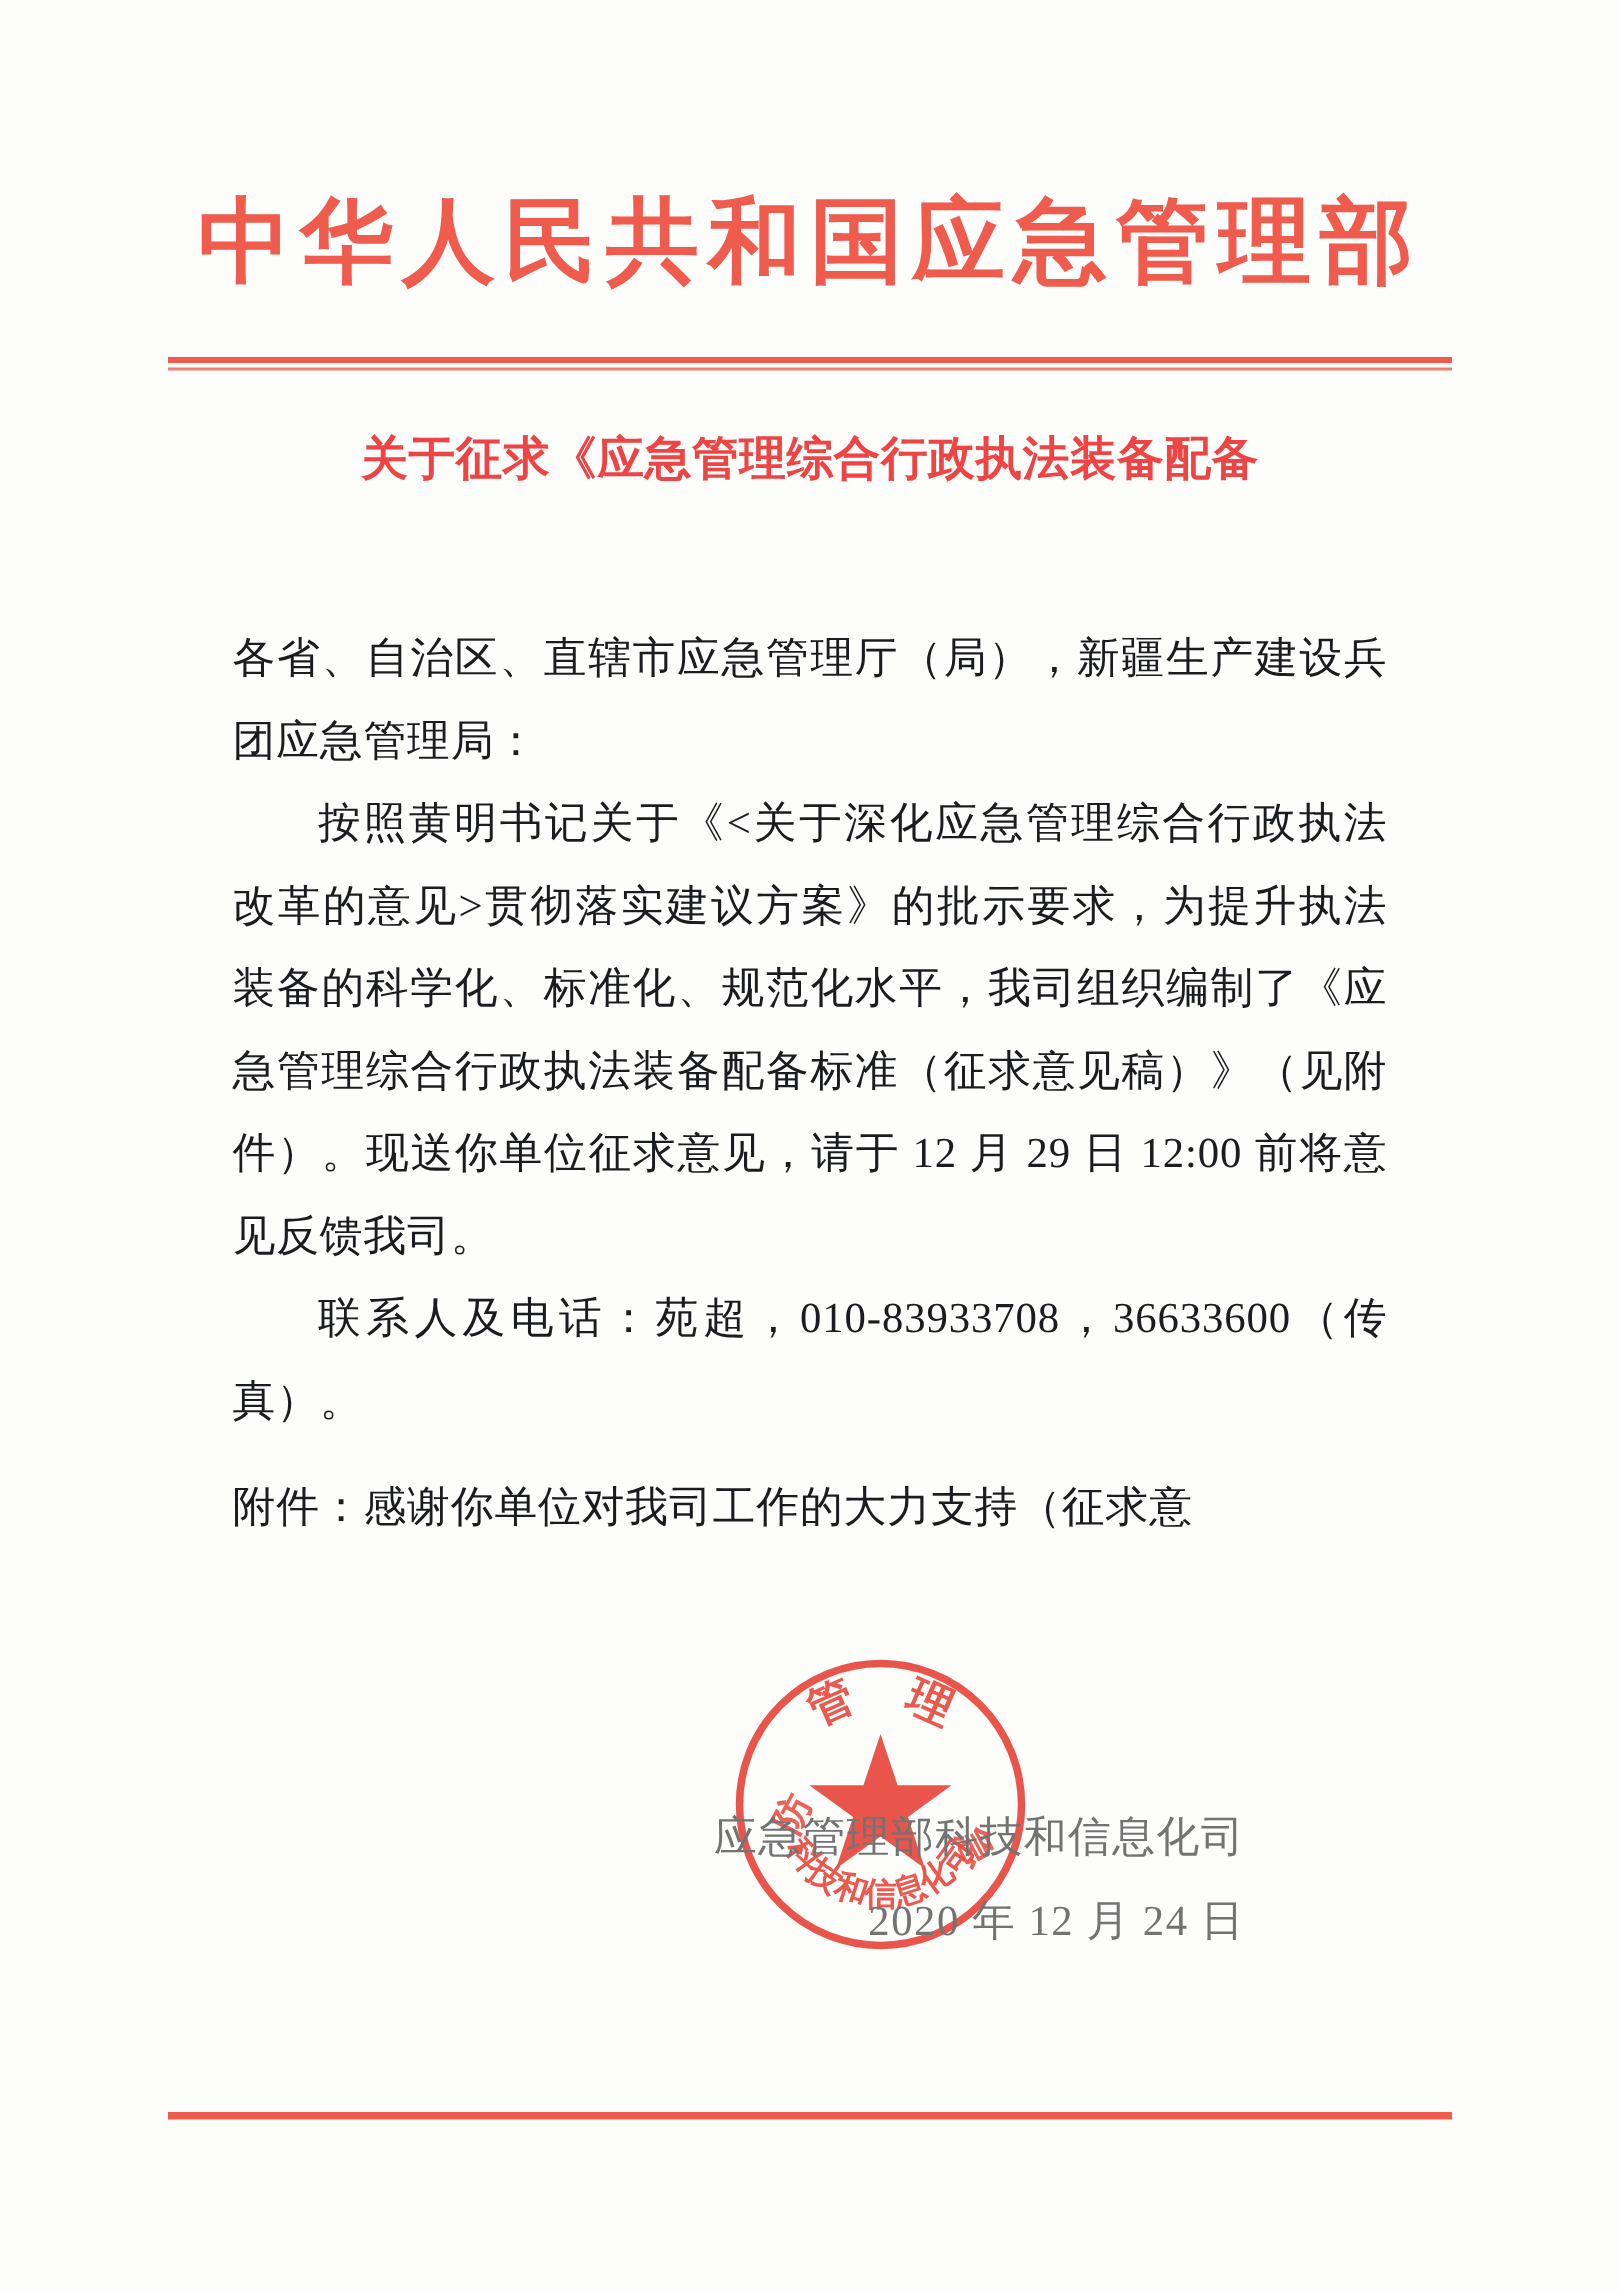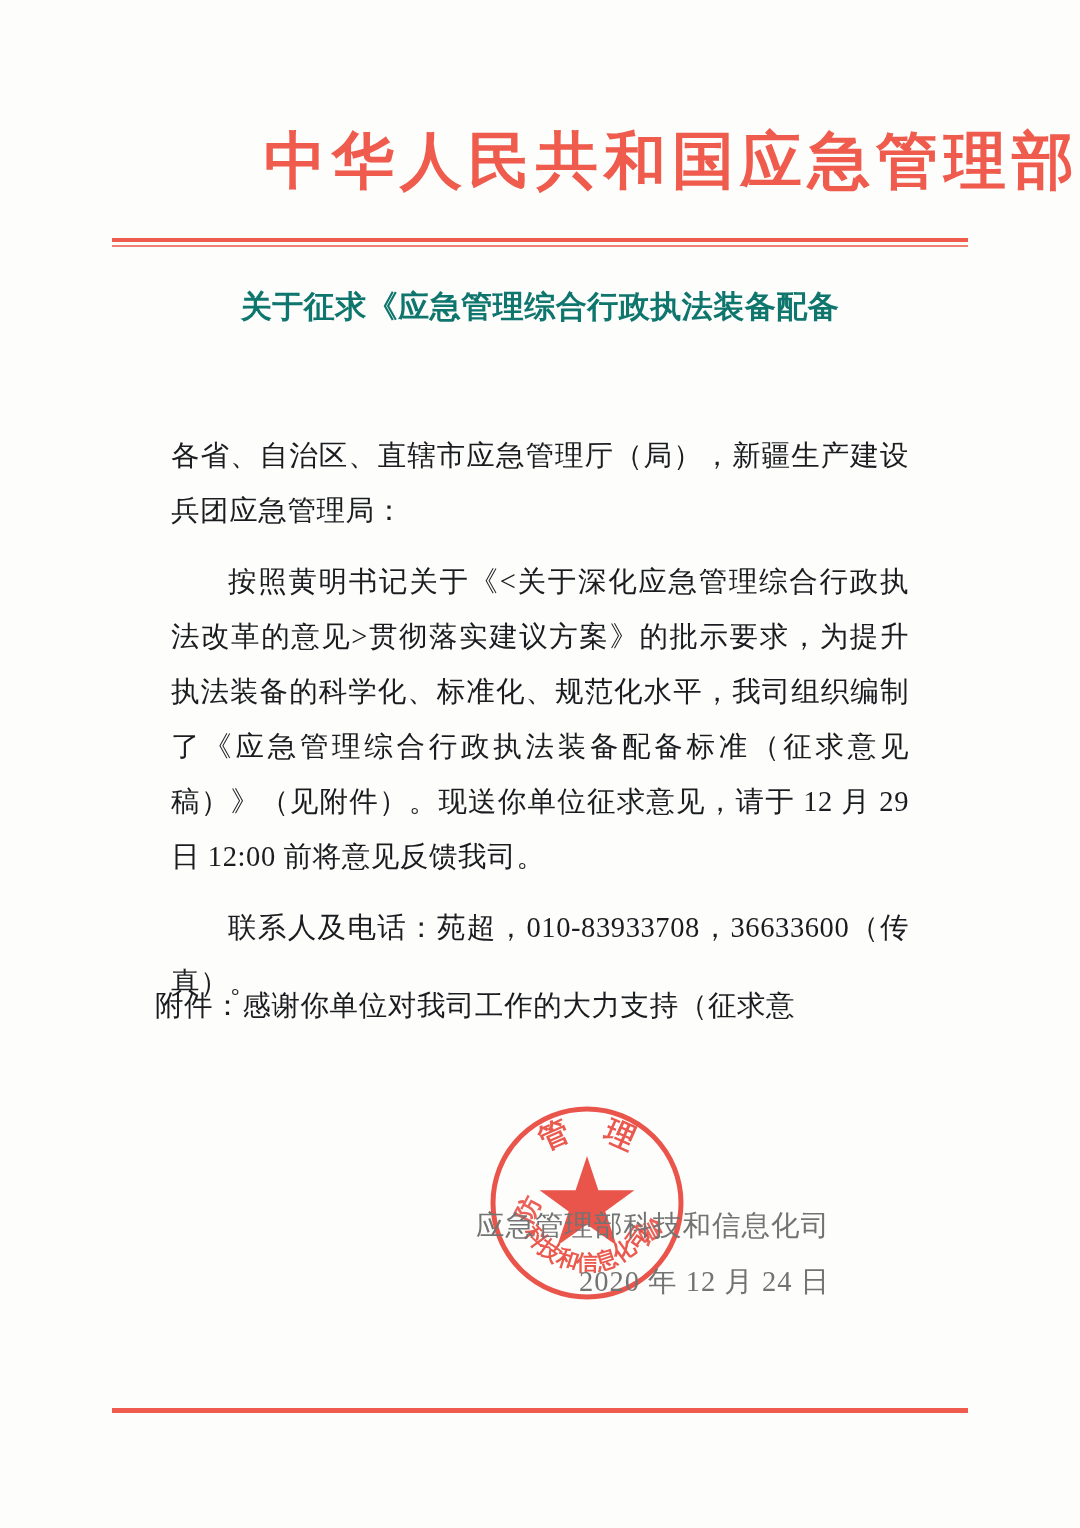--- a/index.html
+++ b/index.html
@@ -28,21 +28,20 @@
     text-align: center;
   }
   .letterhead-title {
     font-family: "DejaVu Serif", "Liberation Serif", serif;
     font-weight: bold;
     font-size: 62px;
     letter-spacing: 6px;
     color: #ef5b4c;
     line-height: 1.05;
     white-space: nowrap;
-    text-align: right;
   }
 
   .rule-double {
     position: absolute;
     left: 112px;
     width: 856px;
   }
   .rule-double .thick {
     height: 4px;
     background: #ef5b4c;
@@ -67,37 +66,37 @@
   .doc-title {
     position: absolute;
     top: 282px;
     left: 110px;
     width: 860px;
     text-align: center;
     font-family: "DejaVu Serif", "Liberation Serif", serif;
     font-weight: bold;
     font-size: 31px;
     line-height: 1.55;
-    color: #0f766e;
+    color: #ef4444;
     letter-spacing: 0.5px;
   }
 
   
   .body-block {
     position: absolute;
     top: 412px;
     left: 155px;
     width: 770px;
     font-size: 28.5px;
     line-height: 55px;
     color: #1b1c1f;
     letter-spacing: 0.6px;
   }
   .p {
-    margin: 16px;
+    margin: 0;
     text-align: justify;
   }
   .indent { text-indent: 2em; }
 
   .attach {
     position: absolute;
     top: 978px;
     left: 155px;
     width: 770px;
     font-size: 28.5px;

